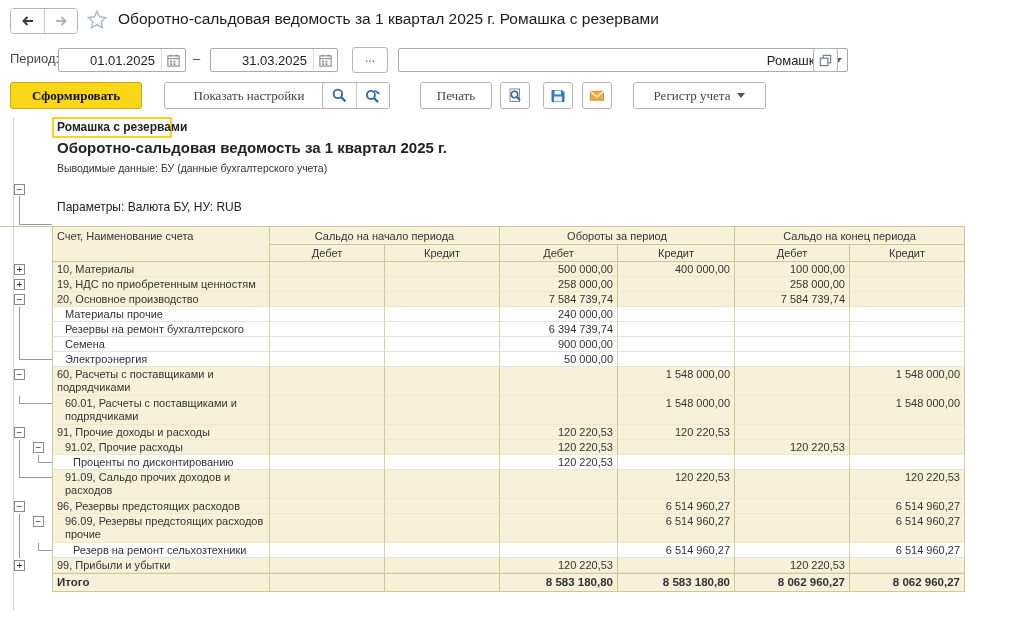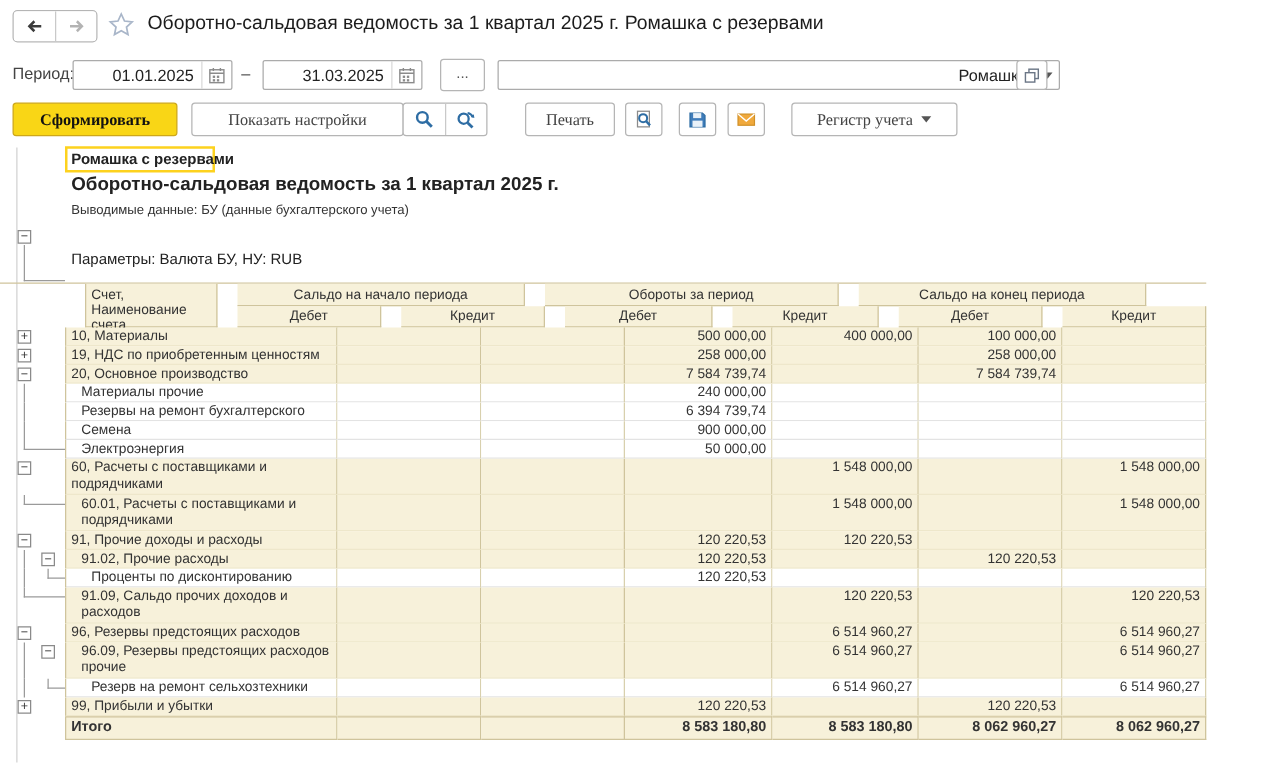--- a/index.html
+++ b/index.html
@@ -29,21 +29,21 @@
   .combo-arrow{width:19px;height:100%;border-left:1px solid #d9d9d9;display:flex;align-items:center;justify-content:center;cursor:pointer;}
   .tri-down{width:0;height:0;border-left:4px solid transparent;border-right:4px solid transparent;border-top:5px solid #555;}
   .choosebtn{position:absolute;left:813px;top:6px;width:25px;height:24px;border:1px solid #b5b5b5;border-radius:3px;background:#fff;
     display:flex;align-items:center;justify-content:center;cursor:pointer;}
 
   
   .toolbar{position:absolute;left:0;top:78px;width:1024px;height:38px;}
   .btn{position:absolute;top:4px;height:27px;border:1px solid #b5b5b5;border-radius:3px;background:#fff;
     font-family:Liberation Serif, serif;font-size:13px;color:#444;padding:0 14px;cursor:pointer;display:flex;align-items:center;justify-content:center;}
   .btn-generate{left:10px;width:132px;background:#f9d616;border-color:#cda71a;color:#111;font-weight:bold;}
-  .btn-settings{left:153px;width:170px;}
+  .btn-settings{left:164px;width:170px;}
   .btn-findgroup{left:322px;display:flex;padding:0;width:68px;}
   .seg{width:34px;height:100%;display:flex;align-items:center;justify-content:center;cursor:pointer;}
   .seg+.seg{border-left:1px solid #c9c9c9;}
   .btn-print{left:420px;width:72px;}
   .iconbtn{position:absolute;top:4px;width:30px;height:27px;border:1px solid #b5b5b5;border-radius:3px;background:#fff;
     display:flex;align-items:center;justify-content:center;cursor:pointer;}
   .btn-preview{left:500px;}
   .btn-save{left:543px;}
   .btn-mail{left:582px;}
   .btn-register{left:633px;width:133px;gap:7px;}
@@ -69,21 +69,21 @@
   .gut{flex:0 0 52px;width:52px;position:relative;}
   .tcell{border-right:1px solid #cfc49c;border-bottom:1px solid #cfc49c;font-size:11px;color:#333;
     padding:1px 4px 0 4px;overflow:hidden;line-height:13px;}
   .acc{width:218px;border-left:1px solid #cfc49c;}
   .val{text-align:right;white-space:nowrap;}
   .c0,.c1,.c4,.c5{width:115px;} .c2{width:118px;} .c3{width:117px;}
   .ind1{padding-left:12px;} .ind2{padding-left:20px;}
 
   
   .thead .hc{background:#f7f1da;border-right:1px solid #cfc49c;border-bottom:1px solid #cfc49c;
-    font-size:11px;color:#333;display:flex;align-items:center;justify-content:center;margin-left:16px;}
+    font-size:11px;color:#333;display:flex;align-items:center;justify-content:center;}
   .thead{border-top:1px solid #cfc49c;}
   .hacc{width:218px;height:35px;border-left:1px solid #cfc49c;justify-content:flex-start !important;
     align-items:flex-start !important;padding:3px 4px 0 4px;}
   .hgrp{display:flex;flex-direction:column;}
   .hrow1,.hrow2{display:flex;}
   .hrow1 .hc{height:18px;} .hrow2 .hc{height:17px;}
   .g0,.g2{width:230px;} .g1{width:235px;}
 
   
   .trow.group .tcell{background:#f7f1da;border-bottom-color:#eee7cb;}

